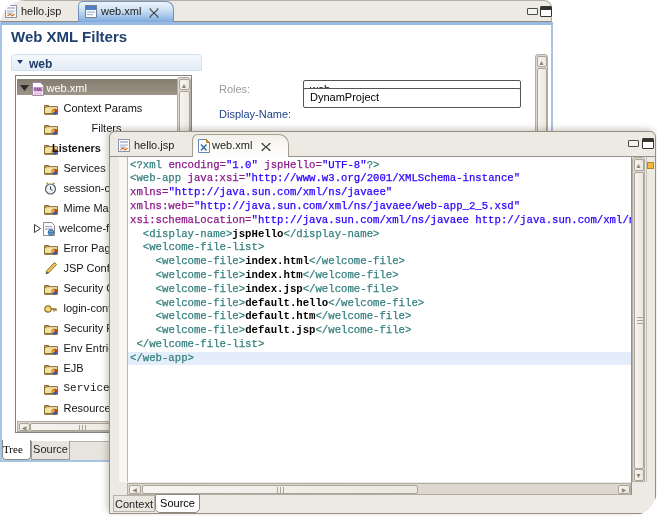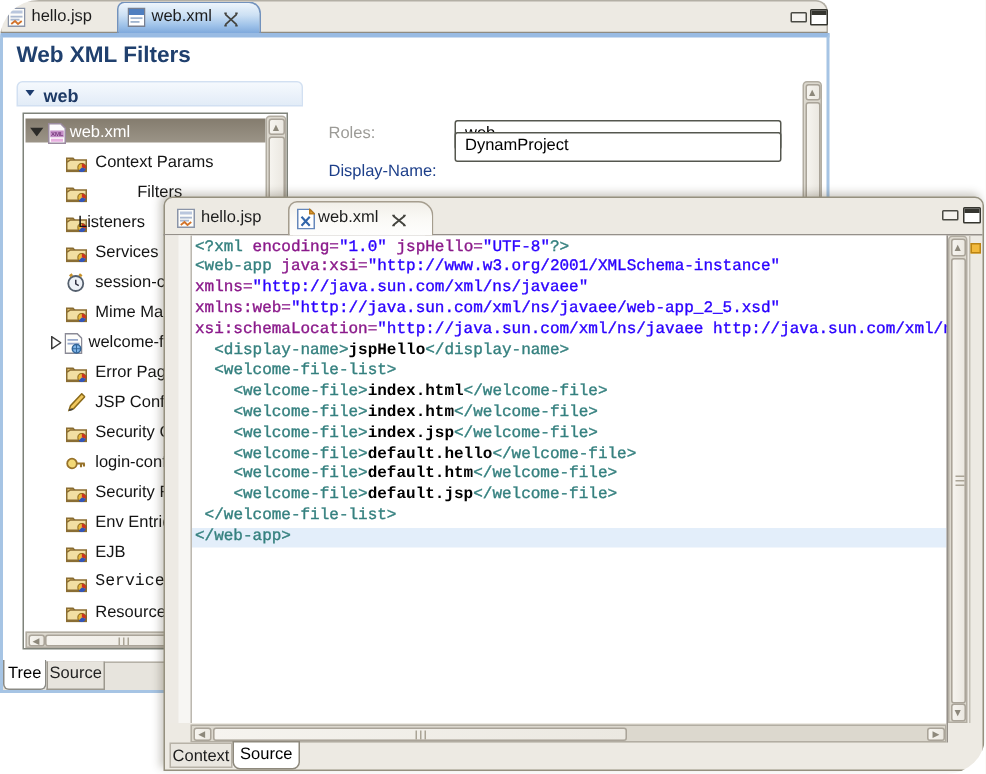--- a/index.html
+++ b/index.html
@@ -138,21 +138,21 @@
             <span class="abs" style="left:47.5px;top:2.5px;margin-left:28px;">Filters</span>
           </div>
         <div class="trow" style="top:63px;">
             <svg class="abs icoF" style="left:28px;top:3.5px;" width="14" height="12" viewBox="0 0 14 12">
               <path d="M0.5 2.5 h4.2 l1.5 1.8 h7.3 v7 h-13 z" fill="#e3c06a" stroke="#8a6d33"></path>
               <path d="M0.5 5.2 l2.4-1.6 h10.6 v6.9 h-13 z" fill="#f2dfa2" stroke="#8a6d33"></path>
               <circle cx="10.6" cy="8.7" r="2.7" fill="#e8b93c" stroke="#77550f" stroke-width="0.6"></circle>
               <path d="M10.6 8.7 L10.6 6 A2.7 2.7 0 0 1 13.2 9.5 z" fill="#cc3322"></path>
               <path d="M10.6 8.7 L13.2 9.5 A2.7 2.7 0 0 1 8.4 10.6 z" fill="#3355bb"></path>
             </svg>
-            <span class="abs" style="left:36px;top:2.5px;">Listeners</span>
+            <span class="abs" style="left:36px;top:2.5px;font-weight:bold;">Listeners</span>
           </div>
         <div class="trow" style="top:83px;">
             <svg class="abs icoF" style="left:28px;top:3.5px;" width="14" height="12" viewBox="0 0 14 12">
               <path d="M0.5 2.5 h4.2 l1.5 1.8 h7.3 v7 h-13 z" fill="#e3c06a" stroke="#8a6d33"></path>
               <path d="M0.5 5.2 l2.4-1.6 h10.6 v6.9 h-13 z" fill="#f2dfa2" stroke="#8a6d33"></path>
               <circle cx="10.6" cy="8.7" r="2.7" fill="#e8b93c" stroke="#77550f" stroke-width="0.6"></circle>
               <path d="M10.6 8.7 L10.6 6 A2.7 2.7 0 0 1 13.2 9.5 z" fill="#cc3322"></path>
               <path d="M10.6 8.7 L13.2 9.5 A2.7 2.7 0 0 1 8.4 10.6 z" fill="#3355bb"></path>
             </svg>
             <span class="abs" style="left:47.5px;top:2.5px;">Services</span>
@@ -282,21 +282,21 @@
           <div class="sbthumb" style="left:0.5px;top:0.5px;width:11px;height:8px;text-align:center;font-size:6px;color:#8d887b;line-height:8px;">◀</div>
           <div class="sbthumb" style="left:12px;top:0.5px;width:105px;height:8px;">
             <div class="abs" style="left:48px;top:1px;width:1px;height:5px;background:#aaa496;"></div>
             <div class="abs" style="left:51px;top:1px;width:1px;height:5px;background:#aaa496;"></div>
             <div class="abs" style="left:54px;top:1px;width:1px;height:5px;background:#aaa496;"></div>
           </div>
         </div>
       </div>
 
       <div class="abs" style="left:2px;top:441px;width:549px;height:19px;background:#e7e4dd;border-top:1px solid #b5b1a7;box-sizing:border-box;"></div>
-      <div class="abs" style="left:2px;top:440px;width:29px;height:20px;background:#fff;border:1px solid #8a8a85;border-top:none;border-radius:0 0 4px 4px;box-sizing:border-box;font-size:11px;color:#000;text-align:center;line-height:18px;">Tree</div>
+      <div class="abs" style="left:2px;top:440px;width:29px;height:20px;background:#fff;border:1px solid #8a8a85;border-top:none;border-radius:0 0 4px 4px;box-sizing:border-box;font-size:11px;color:#000;line-height:18px;font-family:Liberation Serif, serif;">Tree</div>
       <div class="abs" style="left:31px;top:441px;width:39px;height:19px;background:#e7e4dd;border:1px solid #9d998f;border-top:none;box-sizing:border-box;font-size:11px;color:#222;text-align:center;line-height:17px;">Source</div>
     </div>
   </div>
 
   <div id="fgwin">
    <div id="fgin" style="position:absolute;left:-1px;top:-1px;width:546.5px;height:382.5px;">
     <div id="fgtabbar"></div>
 
     <svg class="abs" style="left:9px;top:8px;" width="12" height="13" viewBox="0 0 12 13">
       <rect x="0.5" y="0.5" width="11" height="12" fill="#fdfdfb" stroke="#8a94a8"></rect>

